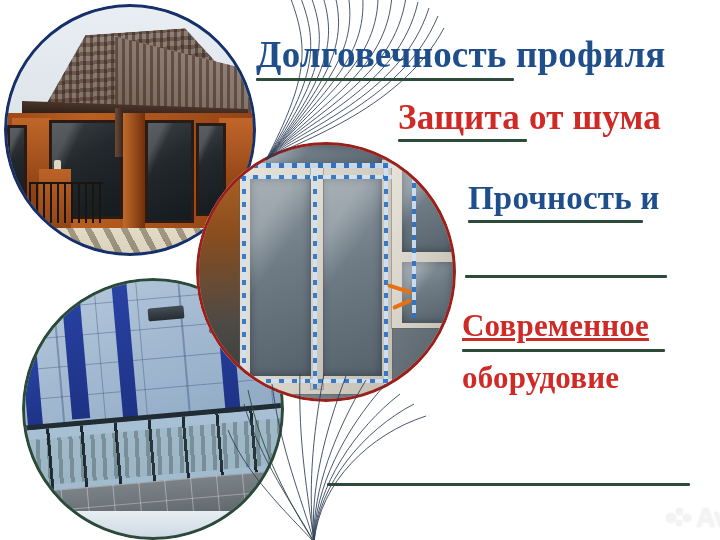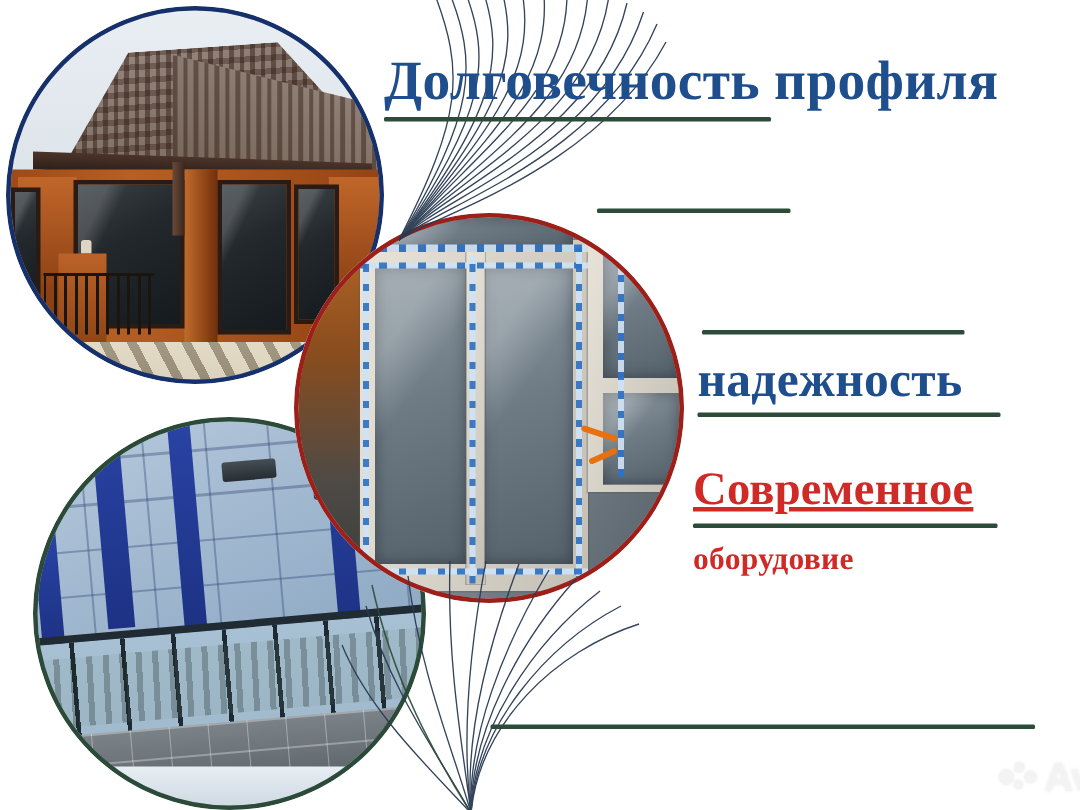--- a/index.html
+++ b/index.html
@@ -428,31 +428,32 @@
       </g>
       <g stroke="#2b4a37" stroke-width="1" fill="none" opacity="0.9">
         <path d="M86 168 C 62 130, 34 80, 20 16"></path>
       </g>
     </svg>
   </div>
 
   <div class="line blue" style="left: 256px; top: 36px; font-size: 37px; color: rgb(31, 78, 140);">Долговечность профиля</div>
   <div class="rule" style="left:256px; top:78px; width:258px;"></div>
 
+  <div class="line red" style="left: 398px; top: 100px; font-size: 35px; color: rgb(207, 42, 38);">Защита от шума</div>
   <div class="rule" style="left:398px; top:139px; width:129px;"></div>
 
+  <div class="line blue" style="left: 468px; top: 182px; font-size: 33px; color: rgb(31, 78, 140);">Прочность и</div>
   <div class="rule" style="left:468px; top:220px; width:175px;"></div>
 
-  <div class="line blue" style="left: 465px; top: 238px; font-size: 33px; color: rgb(31, 78, 140);">надежность</div>
   <div class="rule" style="left:465px; top:275px; width:202px;"></div>
 
   <div class="line red" style="left: 462px; top: 310px; font-size: 31px; color: rgb(207, 42, 38); text-decoration: underline;">Современное</div>
   <div class="rule" style="left:462px; top:349px; width:203px;"></div>
 
-  <div class="line red" style="left: 462px; top: 362px; font-size: 21px; color: rgb(207, 42, 38);">оборудовие</div>
+  <div class="line red" style="left: 462px; top: 362px; font-size: 31px; color: rgb(207, 42, 38);">оборудовие</div>
 
   <div class="rule" style="left:327px; top:483px; width:363px;"></div>
 
   <div id="avito">
     <span class="mark">
       <i class="c1"></i>
         <i class="c2"></i>
         <i class="c3"></i>
         <i class="c4"></i>
     </span>

